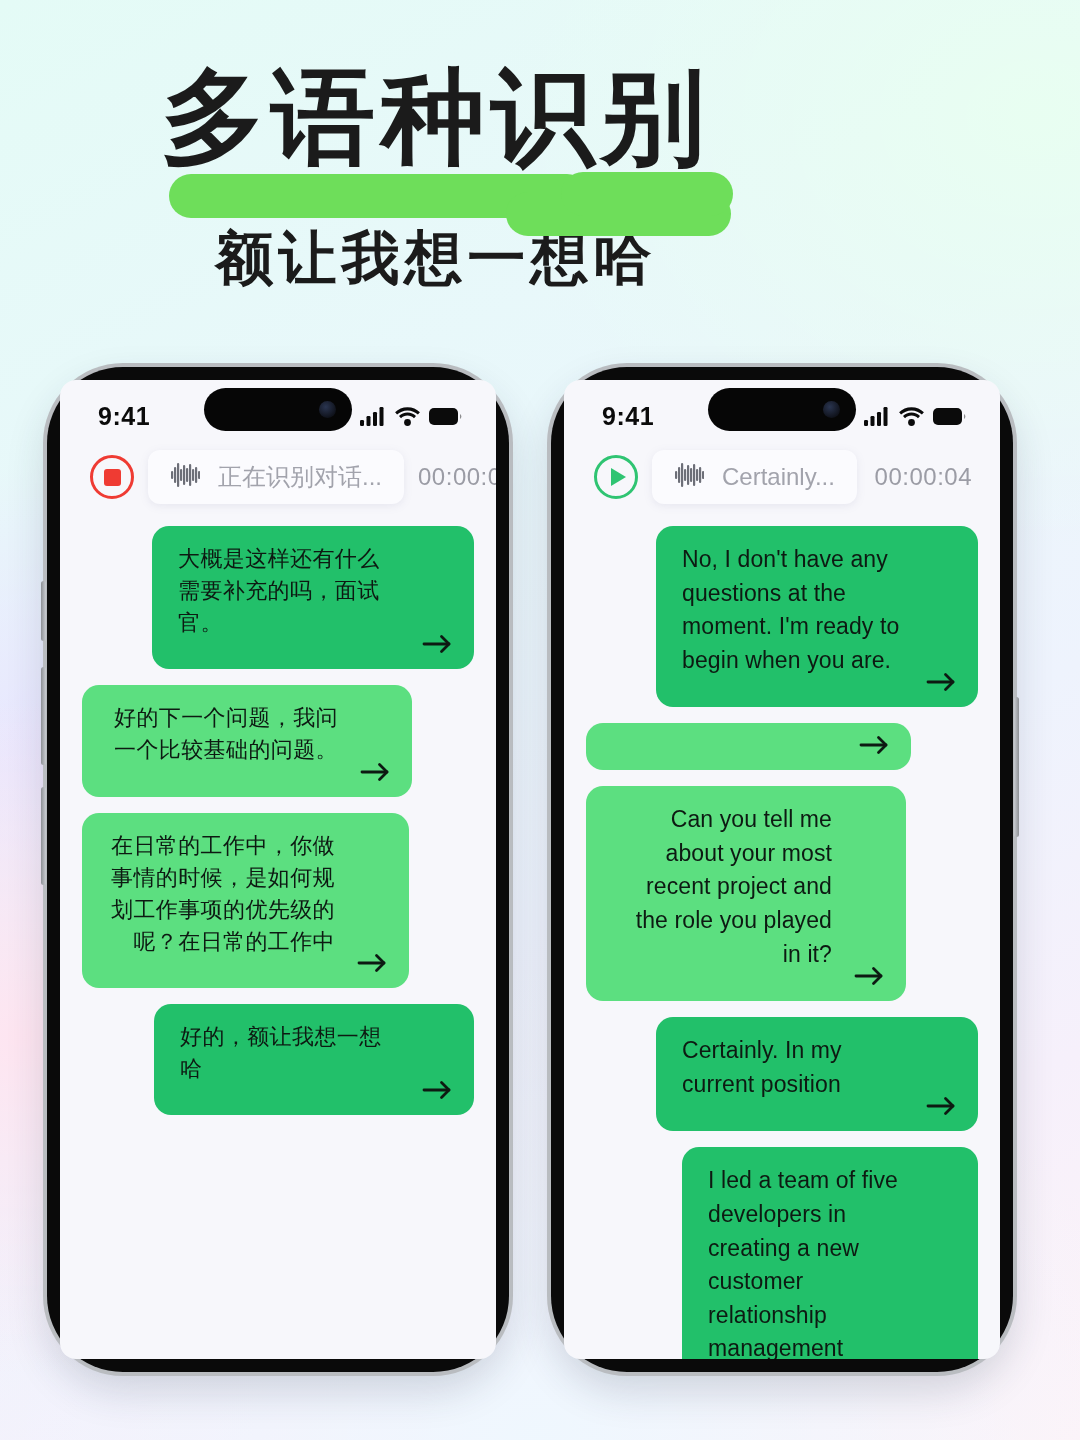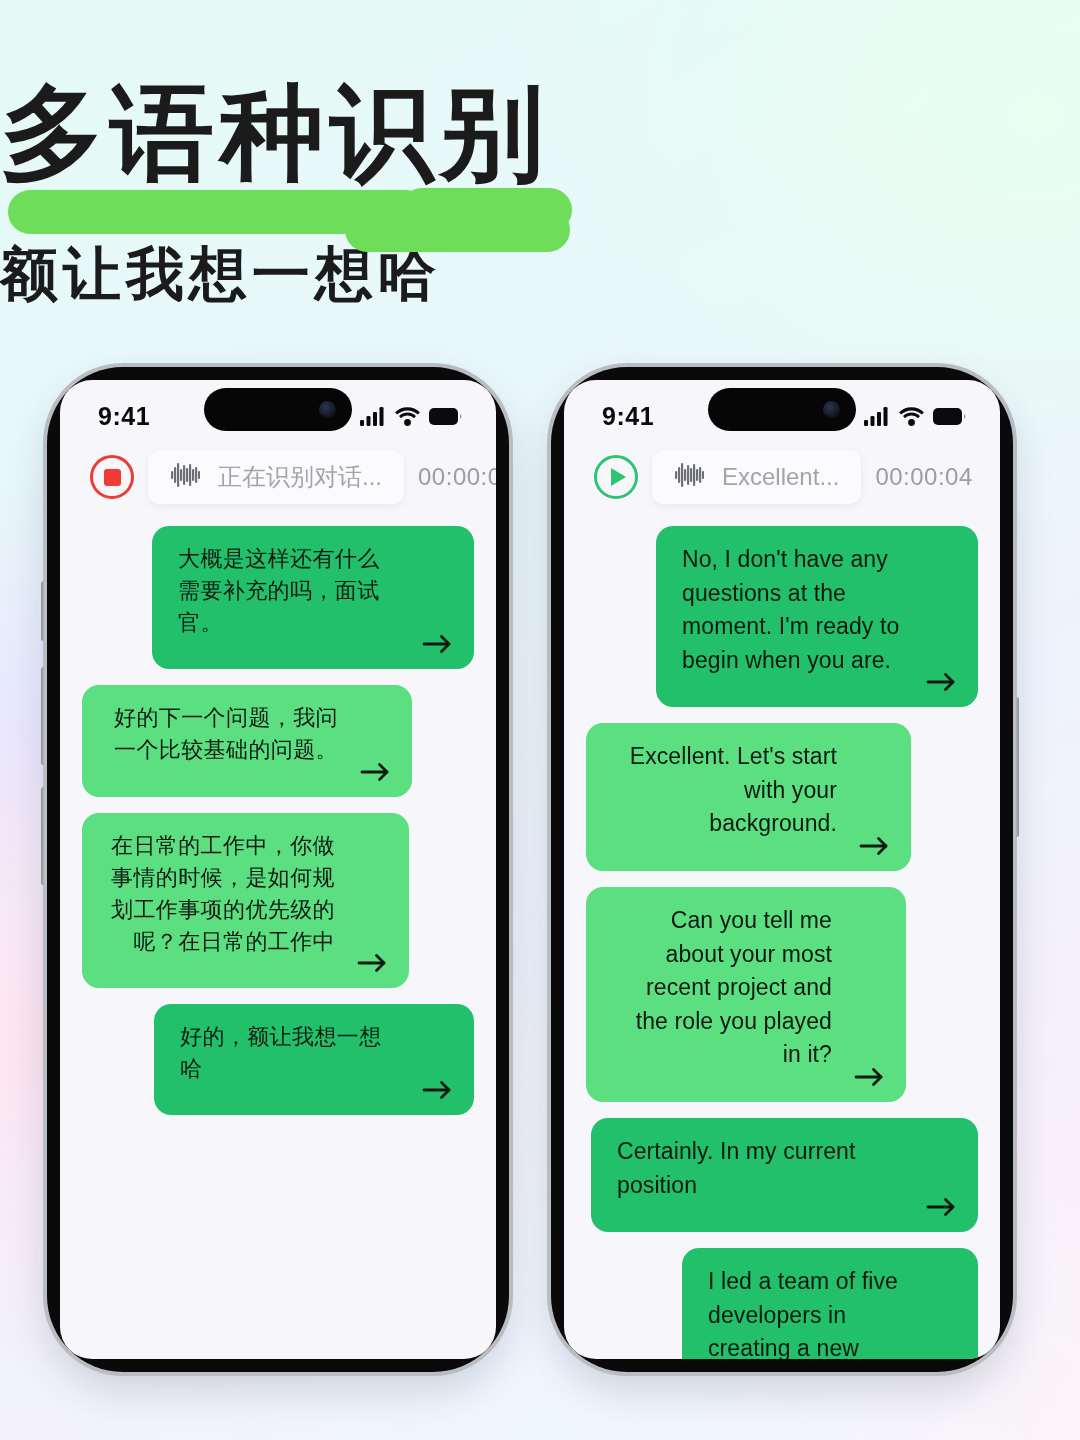--- a/index.html
+++ b/index.html
@@ -9,21 +9,21 @@
     position:relative; overflow:hidden;
     background:
       radial-gradient(ellipse 620px 520px at 2% 72%, rgba(255,228,240,.95) 0%, rgba(255,228,240,0) 65%),
       radial-gradient(ellipse 520px 420px at 6% 52%, rgba(232,226,255,.85) 0%, rgba(232,226,255,0) 68%),
       radial-gradient(ellipse 780px 620px at 96% 8%, rgba(232,255,240,.9) 0%, rgba(232,255,240,0) 70%),
       radial-gradient(ellipse 900px 700px at 50% 100%, rgba(238,248,255,.9) 0%, rgba(238,248,255,0) 70%),
       linear-gradient(155deg, #e4fbf6 0%, #e9f7fb 35%, #eef3fd 60%, #f6f0fb 80%, #fdf3f8 100%);
   }
 
   
-  .header { position:absolute; top:16px; left:0; width:872px; text-align:left; }
+  .header { position:absolute; top:0; left:0; width:872px; text-align:center; }
   .title-wrap { position:relative; display:inline-block; margin-top:52px; }
   .hl { position:absolute; border-radius:40px; background:#6ede5a; z-index:0; }
   .hl-a { left:8px;  top:122px; width:420px; height:44px; }
   .hl-b { left:345px; top:140px; width:225px; height:44px; }
   .hl-c { left:400px; top:120px; width:172px; height:44px; }
   .title {
     position:relative; z-index:1;
     font-size:104px; font-weight:bold; color:#1b1b1b;
     letter-spacing:6px; line-height:1.25;
     font-family:"Liberation Sans","DejaVu Sans",sans-serif;
@@ -37,21 +37,21 @@
   
   .phone {
     position:absolute; top:367px; width:462px; height:1005px;
     border-radius:76px; background:#0a0a0a;
     padding:13px;
     box-shadow:0 0 0 4px #b9bcc0, 0 18px 40px rgba(40,50,70,.18);
   }
   .phone-left  { left:47px; }
   .phone-right { left:551px; }
   .screen {
-    width:100%; height:100%; border-radius:32px;
+    width:100%; height:100%; border-radius:16px;
     background:#f7f7fb; overflow:hidden; position:relative;
   }
   .side-btn { position:absolute; left:-6px; width:5px; border-radius:3px;
     background:linear-gradient(90deg,#8e9196,#c9ccd1); }
   .sb1 { top:214px; height:60px; }
   .sb2 { top:300px; height:98px; }
   .sb3 { top:420px; height:98px; }
   .pwr-btn { position:absolute; right:-6px; top:330px; width:5px; height:140px;
     border-radius:3px; background:linear-gradient(270deg,#8e9196,#c9ccd1); }
 
@@ -234,53 +234,52 @@
                 <rect x="4" y="5" width="2.2" height="16" rx="1.1" fill="#6d6f78"></rect>
                 <rect x="7" y="1" width="2.2" height="24" rx="1.1" fill="#6d6f78"></rect>
                 <rect x="10" y="7" width="2.2" height="12" rx="1.1" fill="#6d6f78"></rect>
                 <rect x="13" y="3" width="2.2" height="20" rx="1.1" fill="#6d6f78"></rect>
                 <rect x="16" y="6" width="2.2" height="14" rx="1.1" fill="#6d6f78"></rect>
                 <rect x="19" y="2" width="2.2" height="22" rx="1.1" fill="#6d6f78"></rect>
                 <rect x="22" y="7" width="2.2" height="12" rx="1.1" fill="#6d6f78"></rect>
                 <rect x="25" y="5" width="2.2" height="16" rx="1.1" fill="#6d6f78"></rect>
                 <rect x="28" y="9" width="2.2" height="8" rx="1.1" fill="#6d6f78"></rect>
               </svg></span>
-            <span class="pill-text">Excellent...</span>
+            <span class="pill-text">Certainly...</span>
           </div>
           <span class="timer">00:00:04</span>
         </div>
         <div class="chat">
           <div class="bubble dark align-right" style="width:322px">
             <div class="en">No, I don't have any questions at the moment. I'm ready to begin when you are.</div>
             <span class="arrow">
               <svg width="32" height="22" viewBox="0 0 32 22">
                 <path d="M2 11 H27" stroke="#0d1a12" stroke-width="2.8" stroke-linecap="round" fill="none"></path>
                 <path d="M19.5 3.5 L27 11 L19.5 18.5" stroke="#0d1a12" stroke-width="2.8" stroke-linecap="round" stroke-linejoin="round" fill="none"></path>
               </svg>
             </span>
           </div>
           <div class="bubble light align-left" style="width:325px">
-            <div class="en">Excellent. Let's start with your background.</div>
             <span class="arrow">
               <svg width="32" height="22" viewBox="0 0 32 22">
                 <path d="M2 11 H27" stroke="#0d1a12" stroke-width="2.8" stroke-linecap="round" fill="none"></path>
                 <path d="M19.5 3.5 L27 11 L19.5 18.5" stroke="#0d1a12" stroke-width="2.8" stroke-linecap="round" stroke-linejoin="round" fill="none"></path>
               </svg>
             </span>
           </div>
           <div class="bubble light align-left" style="width:320px">
             <div class="en">Can you tell me about your most recent project and the role you played in it?</div>
             <span class="arrow">
               <svg width="32" height="22" viewBox="0 0 32 22">
                 <path d="M2 11 H27" stroke="#0d1a12" stroke-width="2.8" stroke-linecap="round" fill="none"></path>
                 <path d="M19.5 3.5 L27 11 L19.5 18.5" stroke="#0d1a12" stroke-width="2.8" stroke-linecap="round" stroke-linejoin="round" fill="none"></path>
               </svg>
             </span>
           </div>
-          <div class="bubble dark align-right" style="width:387px">
+          <div class="bubble dark align-right" style="width:322px">
             <div class="en">Certainly. In my current position</div>
             <span class="arrow">
               <svg width="32" height="22" viewBox="0 0 32 22">
                 <path d="M2 11 H27" stroke="#0d1a12" stroke-width="2.8" stroke-linecap="round" fill="none"></path>
                 <path d="M19.5 3.5 L27 11 L19.5 18.5" stroke="#0d1a12" stroke-width="2.8" stroke-linecap="round" stroke-linejoin="round" fill="none"></path>
               </svg>
             </span>
           </div>
           <div class="bubble dark align-right" style="width:296px">
             <div class="en"> I led a team of five developers in creating a new customer relationship management system.</div>

